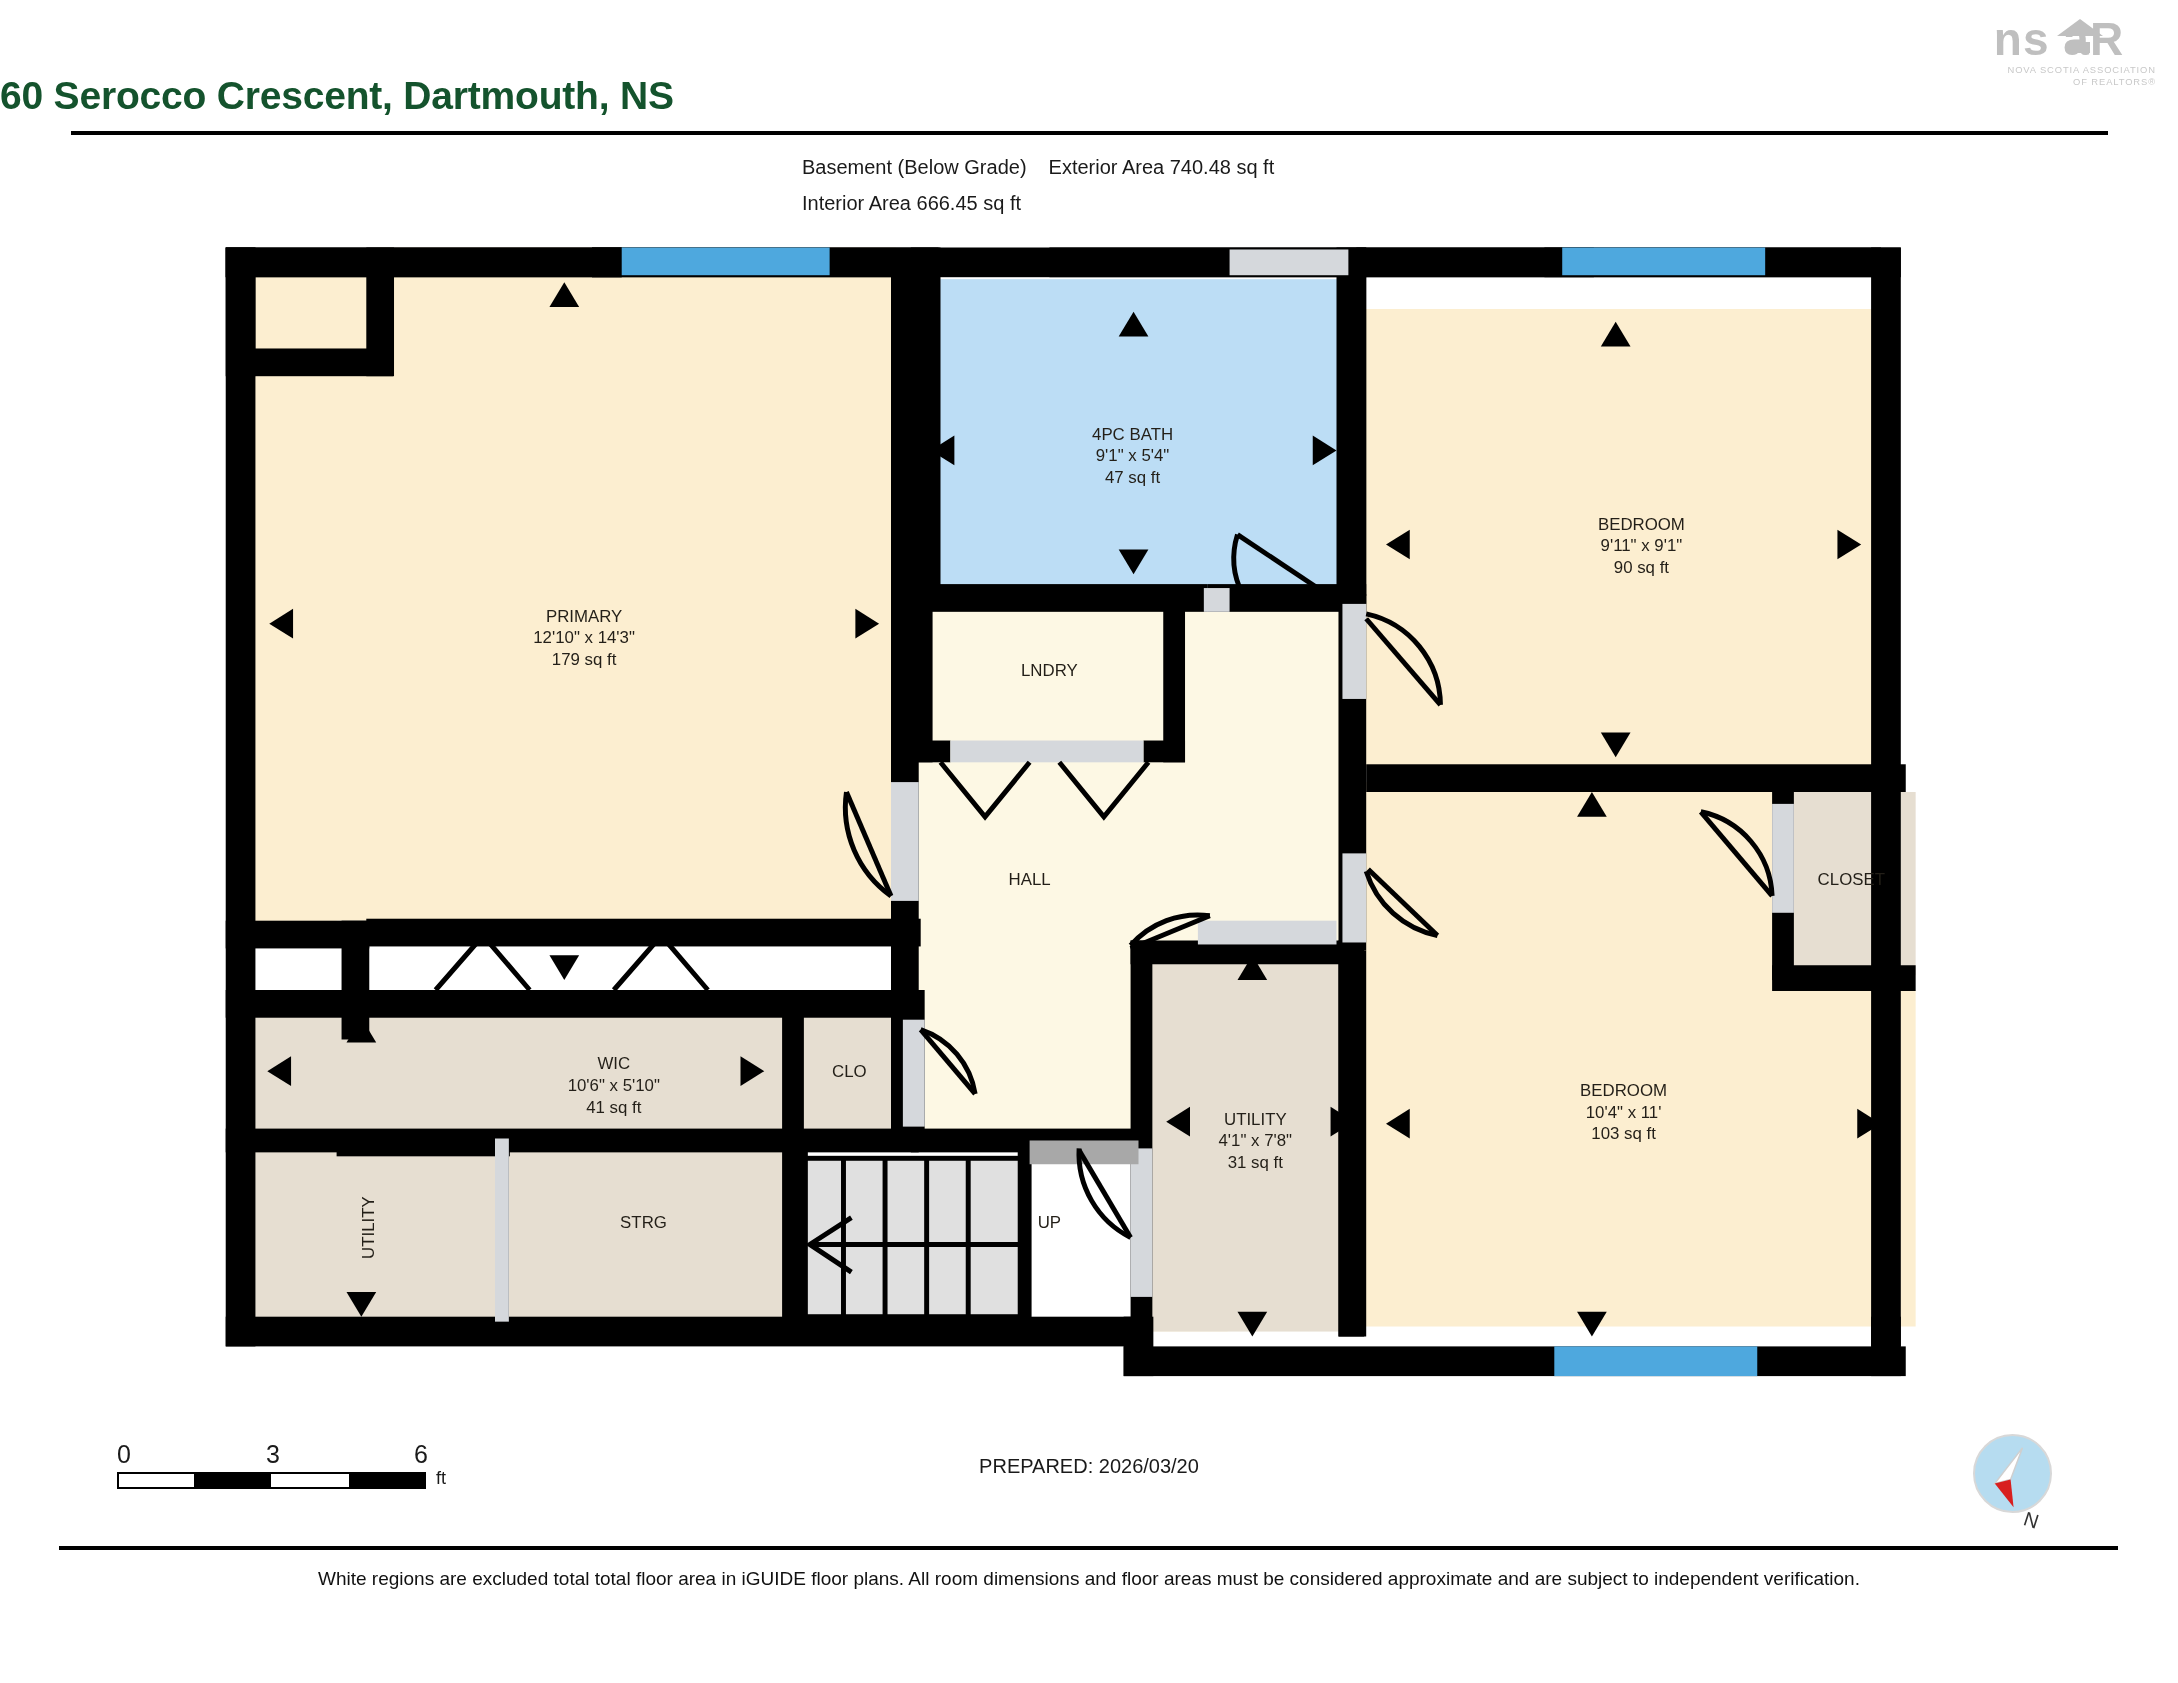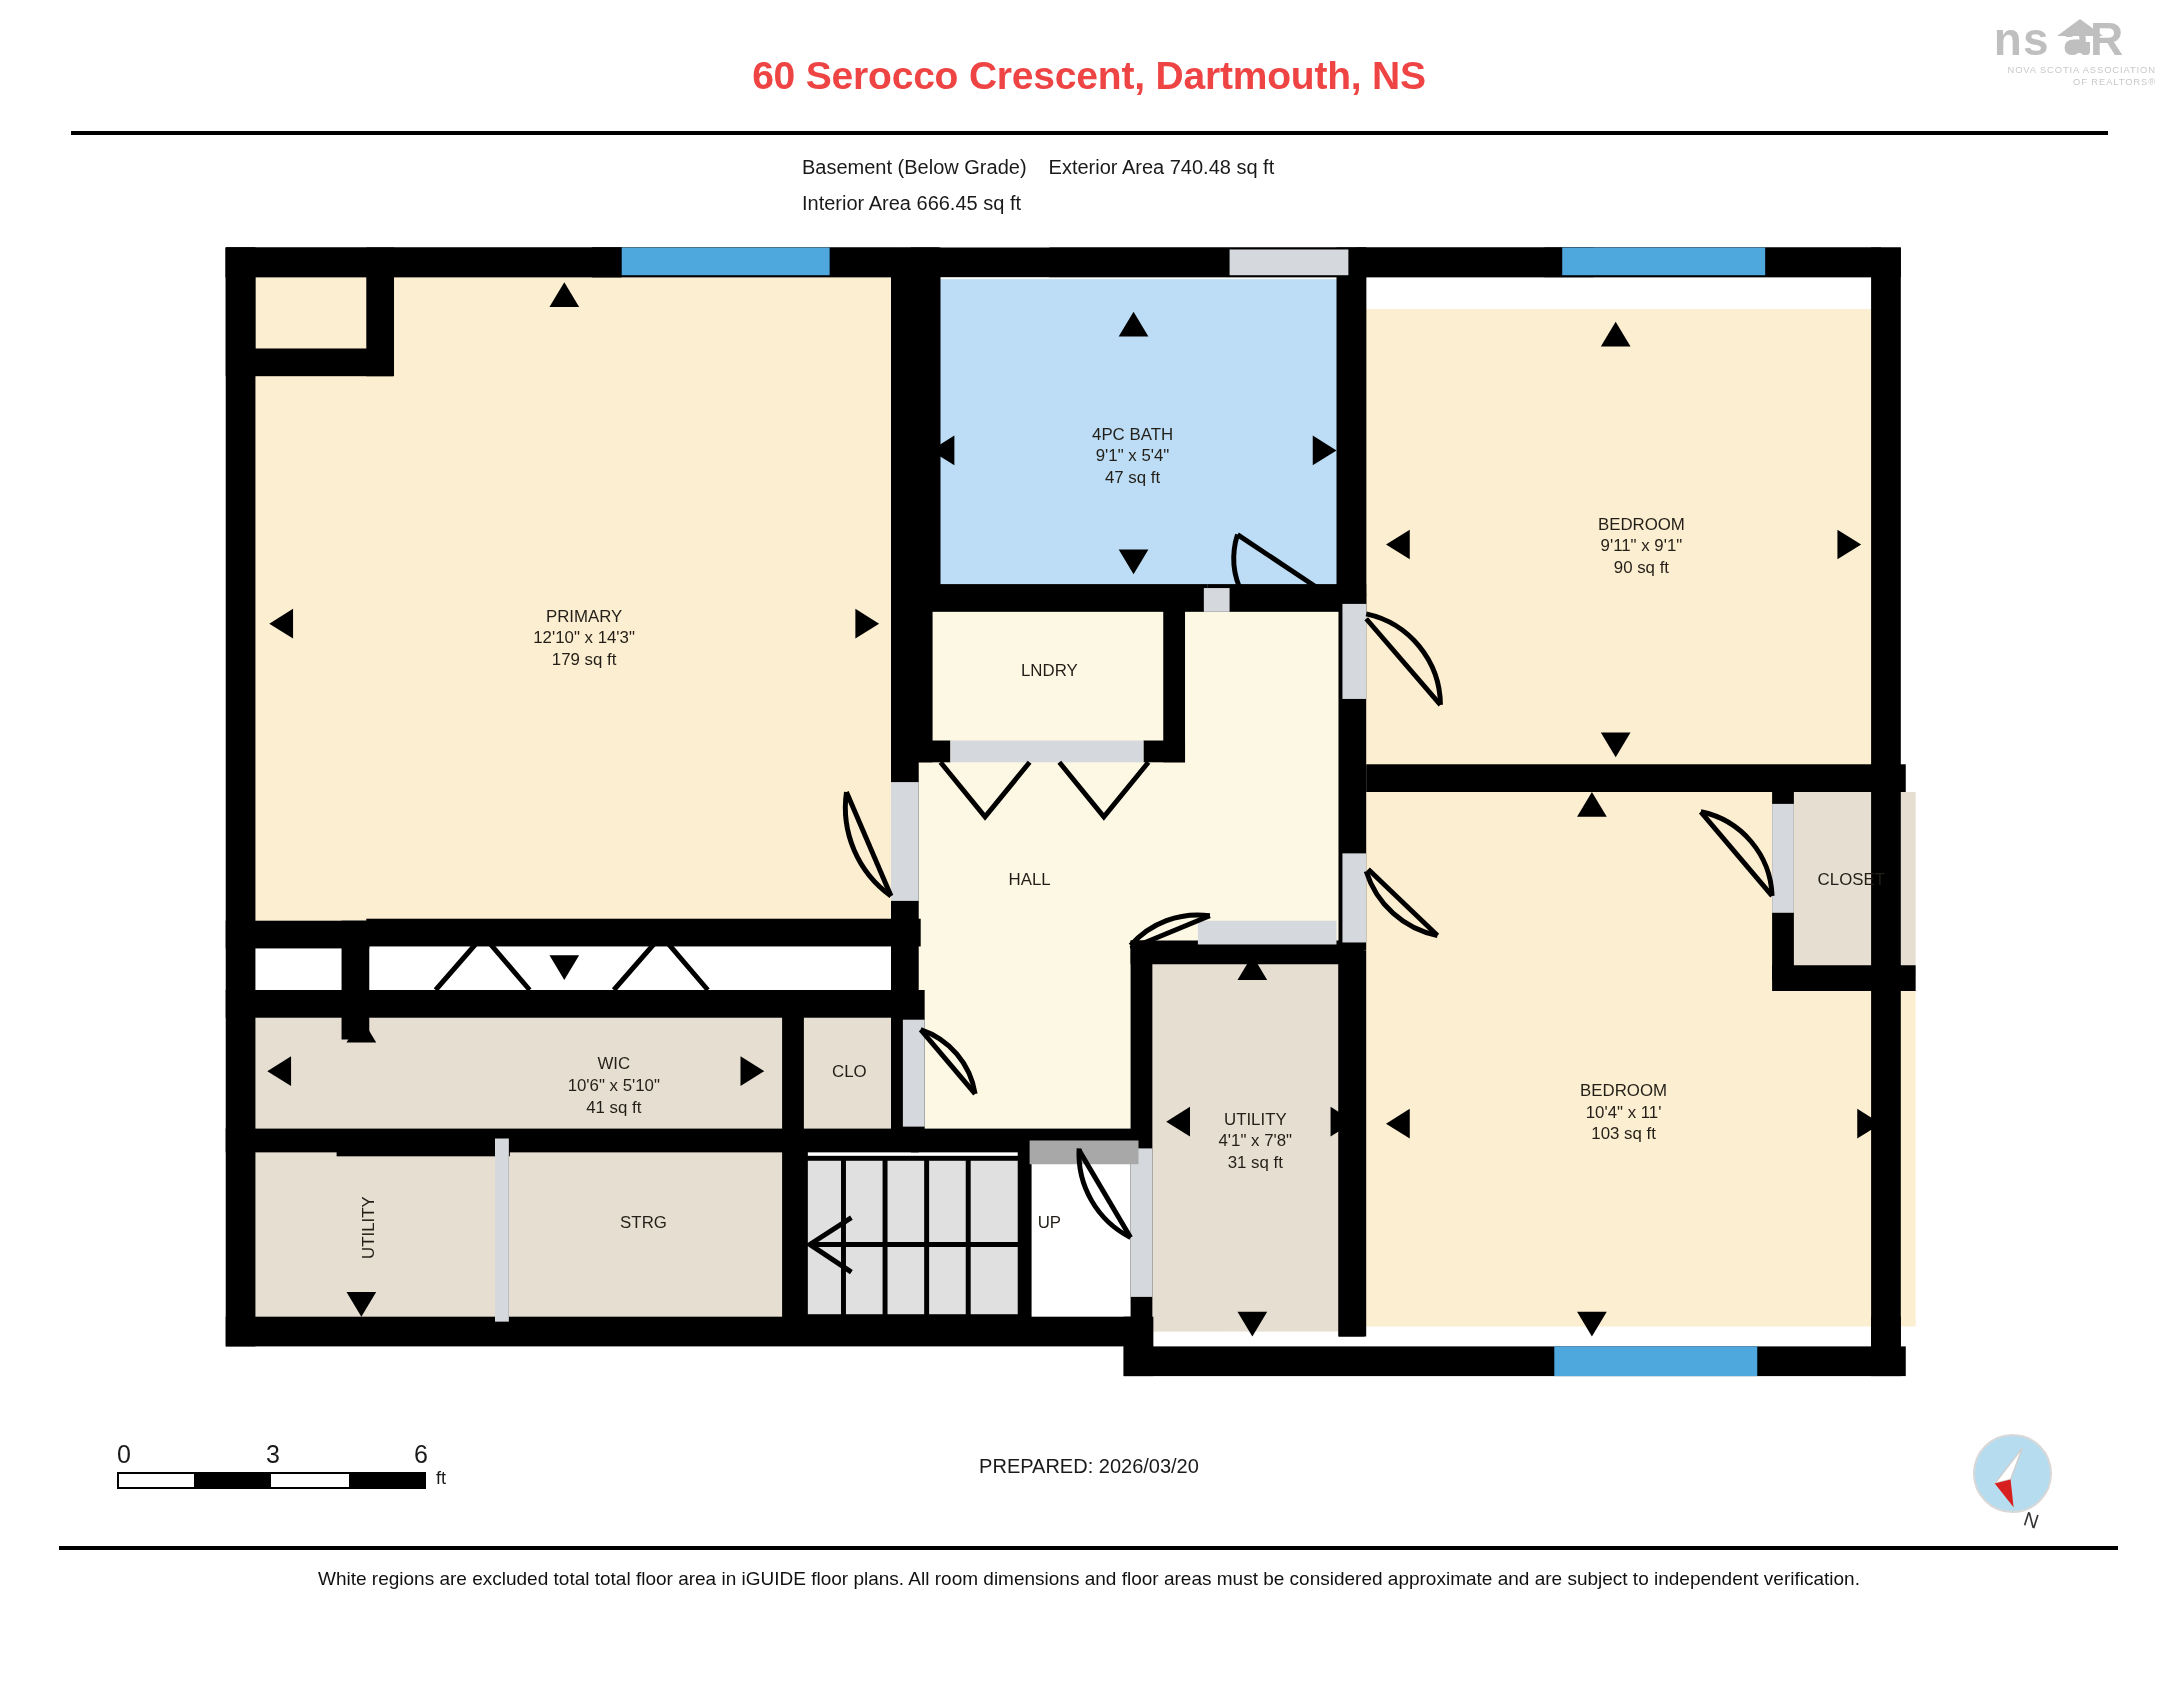--- a/index.html
+++ b/index.html
@@ -13,27 +13,27 @@
     position: relative;
     font-family: "Liberation Sans", sans-serif;
     color: #1a1a1a;
     overflow: hidden;
   }
 
   
   #page-title {
     position: absolute;
     left: 0;
-    top: 54px;
+    top: 74px;
     width: 2178px;
-    text-align: center;
+    text-align: left;
     font-size: 39px;
     font-weight: bold;
     letter-spacing: -0.2px;
-    color: #ef4444;
+    color: #14532d;
   }
   #header-rule {
     position: absolute;
     left: 71px;
     top: 131px;
     width: 2037px;
     height: 4px;
     background: #000;
   }
 

